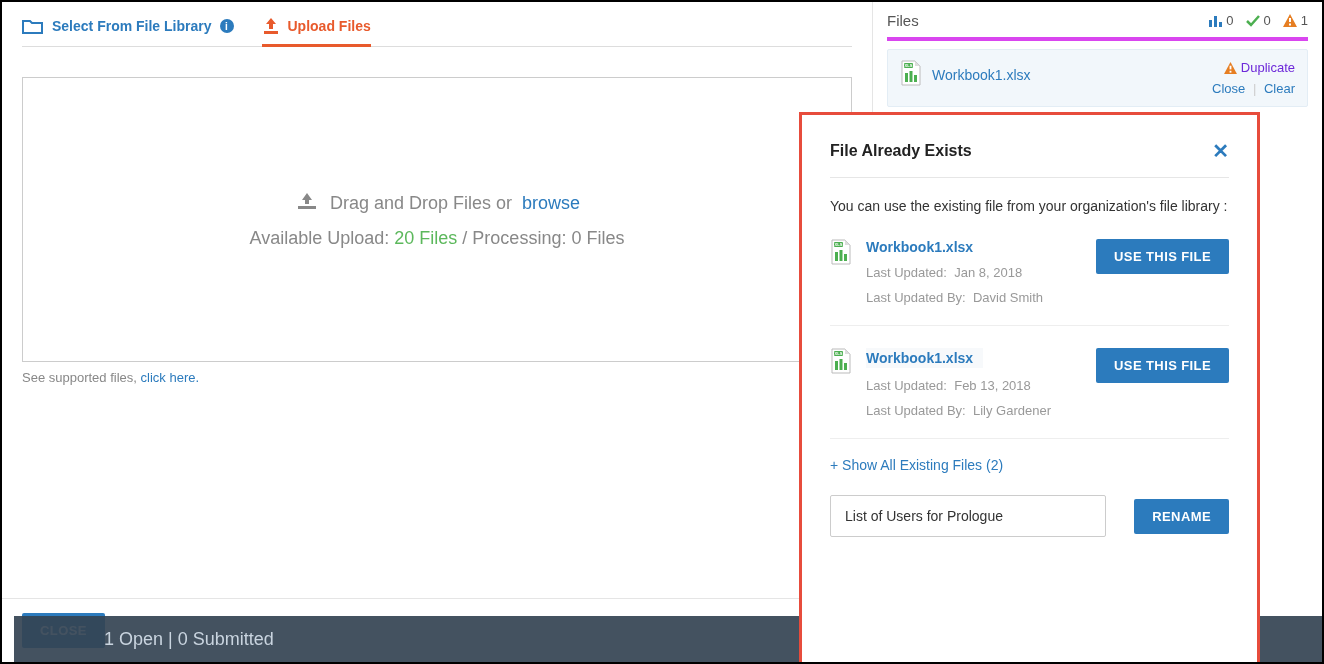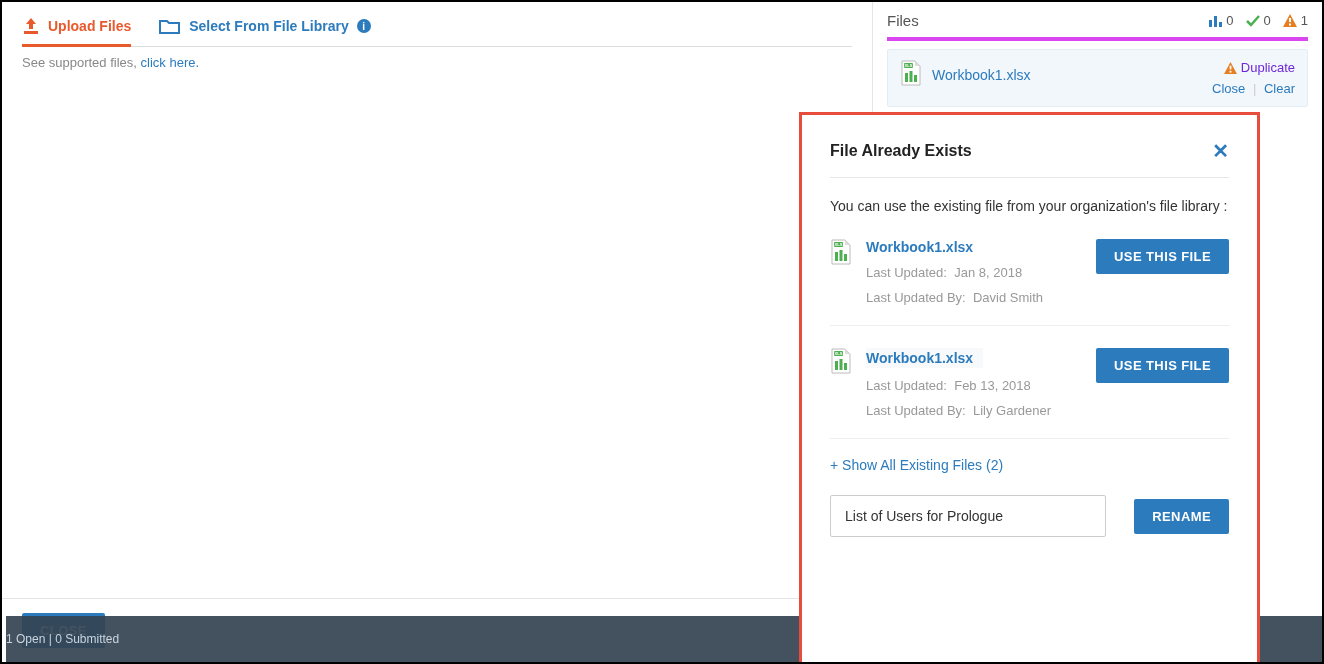--- a/index.html
+++ b/index.html
@@ -106,24 +106,24 @@
     display: flex; align-items: flex-start; justify-content: space-between;
   }
   .file-row-left { display: flex; gap: 10px; align-items: center; }
   .file-link { color: #2c7bbd; text-decoration: none; font-size: 14px; }
   .file-row-right { text-align: right; font-size: 13px; }
   .dup-label { color: #6d28d9; display:inline-flex; align-items:center; gap:4px;}
   .row-actions { margin-top: 4px; color: #2c7bbd; font-size: 13px;}
   .row-actions span { cursor: pointer; }
   .divider { color: #ccc; margin: 0 4px; }
   .dark-strip {
-    position: absolute; bottom: 0; left: 4px; right: 0;
+    position: absolute; bottom: 0; left: 12px; right: 0;
     height: 46px; background: rgba(52,67,82,0.92);
     color: #c9d4df; z-index: 1;
-    display:flex; align-items:center; font-size:12px;
+    display:flex; align-items:center; padding-left: 90px; font-size:18px;
   }
   .modal {
     position: absolute;
     right: 62px;
     top: 110px;
     width: 461px;
     height: 628px;
     background: #fff;
     border: 3px solid #e74c3c;
     z-index: 10;
@@ -161,40 +161,55 @@
     color:#333; border-radius:2px;
   }
   .xls-icon { width:22px; height:26px; flex-shrink:0; }
 </style>
 </head>
 <body>
 
 <div class="main-layout">
   <div class="left-panel">
     <div class="tabs">
+      <div class="tab">
+        <span class="icon">
+          <svg width="22" height="16" viewBox="0 0 22 16">
+              <path fill="none" stroke="#2c7bbd" stroke-width="2" d="M1 3 h7 l2 2 h10 v10 H1 Z M1 3 v12"></path>
+            </svg>
+        </span>
+        <span>Select From File Library</span>
+        <span class="info-icon">i</span>
+      </div>
       <div class="tab active">
         <span class="icon">
           <svg width="18" height="16" viewBox="0 0 18 16">
               <path fill="#e85a2c" d="M9 0 L14 6 H11 V11 H7 V6 H4 Z"></path>
               <rect x="2" y="13" width="14" height="3" fill="#e85a2c"></rect>
             </svg>
         </span>
         <span>Upload Files</span>
       </div>
-      <div class="tab">
-        <span class="icon">
-          <svg width="22" height="16" viewBox="0 0 22 16">
-              <path fill="none" stroke="#2c7bbd" stroke-width="2" d="M1 3 h7 l2 2 h10 v10 H1 Z M1 3 v12"></path>
-            </svg>
-        </span>
-        <span>Select From File Library</span>
-        <span class="info-icon">i</span>
-      </div>
-    </div>
-
+    </div>
+
+    <div class="dropzone">
+      <div class="dropzone-row1">
+        <span>
+          <svg width="26" height="20" viewBox="0 0 26 20">
+              <path fill="#888" d="M13 2 L18 9 H15 V13 H11 V9 H8 Z"></path>
+              <rect x="4" y="15" width="18" height="3" fill="#888"></rect>
+            </svg>
+        </span>
+        <span>Drag and Drop Files or</span>
+        <a href="#">browse</a>
+      </div>
+      <div class="dropzone-row2">
+        <span>Available Upload: </span><span class="green">20 Files</span><span> / Processing: 0 Files</span>
+      </div>
+    </div>
 
     <div class="supported">
       <span>See supported files, </span><a href="#">click here.</a>
     </div>
 
     <div class="footer">
       <button class="btn btn-primary">CLOSE</button>
     </div>
   </div>
 

